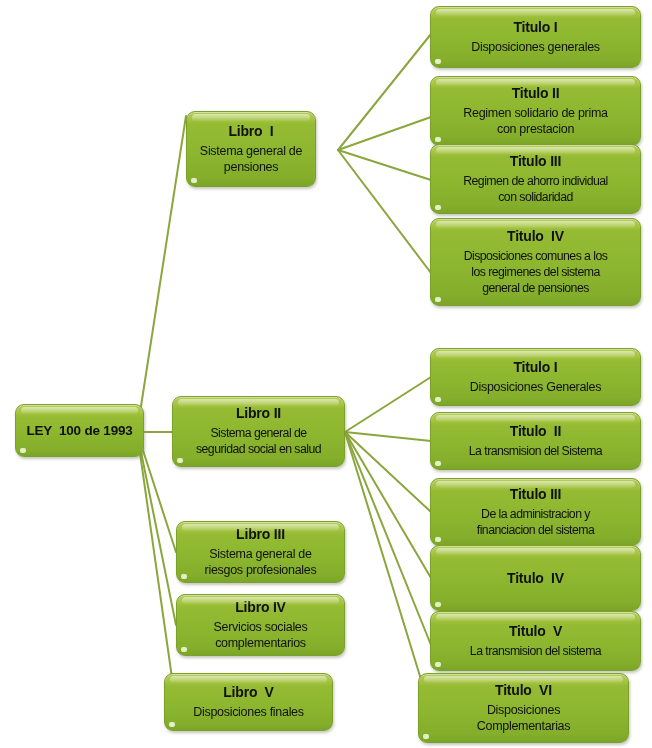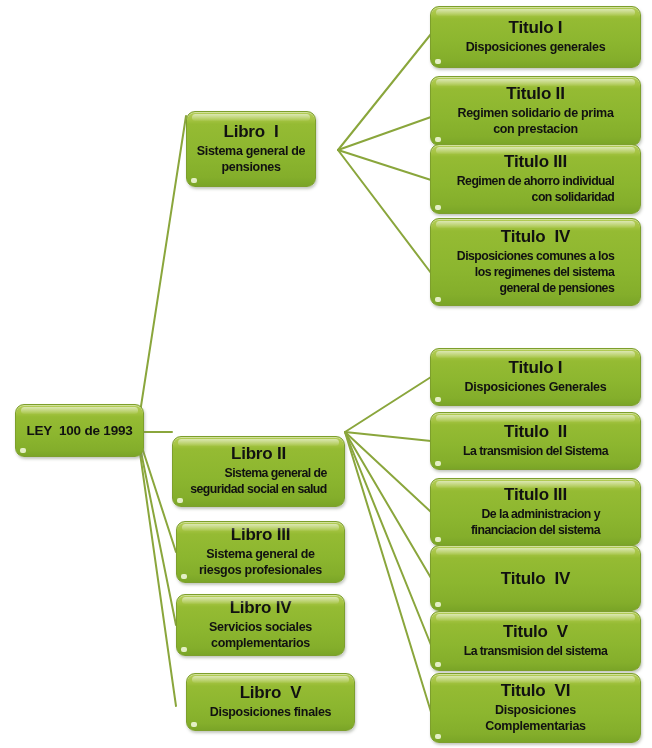--- a/index.html
+++ b/index.html
@@ -69,41 +69,40 @@
     left: 4px;
     bottom: 3px;
     width: 6px;
     height: 5px;
     border-radius: 2px;
     background: rgba(245,250,225,0.85);
     pointer-events: none;
   }
   .node .title {
     font-weight: bold;
-    font-size: 17px;
+    font-size: 14px;
     line-height: 15px;
     letter-spacing: -0.2px;
     white-space: pre;
   }
   .node .subtitle {
-    font-weight: bold;
+    font-weight: normal;
     font-size: 12.5px;
     line-height: 16px;
     letter-spacing: -0.3px;
     margin-top: 4px;
     white-space: pre-line;
   }
   .node.single .title {
     font-size: 13.5px;
     letter-spacing: -0.2px;
   }
   .node.tight .subtitle {
     letter-spacing: -0.55px;
     font-size: 12.3px;
-    text-align: right;
   }
 </style>
 </head>
 <body>
 
 <div id="canvas">
 
   <svg id="connectors" viewBox="0 0 652 748">
     <g stroke="#8aa63c" stroke-width="2" fill="none" stroke-linecap="round">
 
@@ -158,21 +157,21 @@
 con solidaridad</div>
   </div>
 
   <div class="node tight" style="left:430px; top:218px; width:211px; height:88px;">
     <div class="title">Titulo  IV</div>
     <div class="subtitle">Disposiciones comunes a los
 los regimenes  del sistema
 general de pensiones</div>
   </div>
 
-  <div class="node tight" style="left:172px; top:396px; width:173px; height:71px;margin-top:40px;">
+  <div class="node tight" style="left:172px; top:396px; width:173px; height:71px;">
     <div class="title">Libro II</div>
     <div class="subtitle">Sistema general de
 seguridad social en salud</div>
   </div>
 
   <div class="node" style="left:430px; top:348px; width:211px; height:58px;">
     <div class="title">Titulo I</div>
     <div class="subtitle">Disposiciones Generales</div>
   </div>
 
@@ -189,36 +188,36 @@
 
   <div class="node tight" style="left:430px; top:545px; width:211px; height:66px;">
     <div class="title">Titulo  IV</div>
   </div>
 
   <div class="node tight" style="left:430px; top:611px; width:211px; height:60px;">
     <div class="title">Titulo  V</div>
     <div class="subtitle">La transmision del sistema</div>
   </div>
 
-  <div class="node" style="left:430px; top:673px; width:211px; height:70px;">
+  <div class="node" style="left:418px; top:673px; width:211px; height:70px;">
     <div class="title">Titulo  VI</div>
     <div class="subtitle">Disposiciones
 Complementarias</div>
   </div>
 
   <div class="node" style="left:176px; top:521px; width:169px; height:62px;">
     <div class="title">Libro III</div>
     <div class="subtitle">Sistema general de
 riesgos profesionales</div>
   </div>
 
   <div class="node" style="left:176px; top:594px; width:169px; height:62px;">
     <div class="title">Libro IV</div>
     <div class="subtitle">Servicios sociales
 complementarios</div>
   </div>
 
-  <div class="node" style="left:186px; top:673px; width:169px; height:58px;">
+  <div class="node" style="left:164px; top:673px; width:169px; height:58px;">
     <div class="title">Libro  V</div>
     <div class="subtitle">Disposiciones  finales</div>
   </div>
 
 </div>
 
 </body></html>

